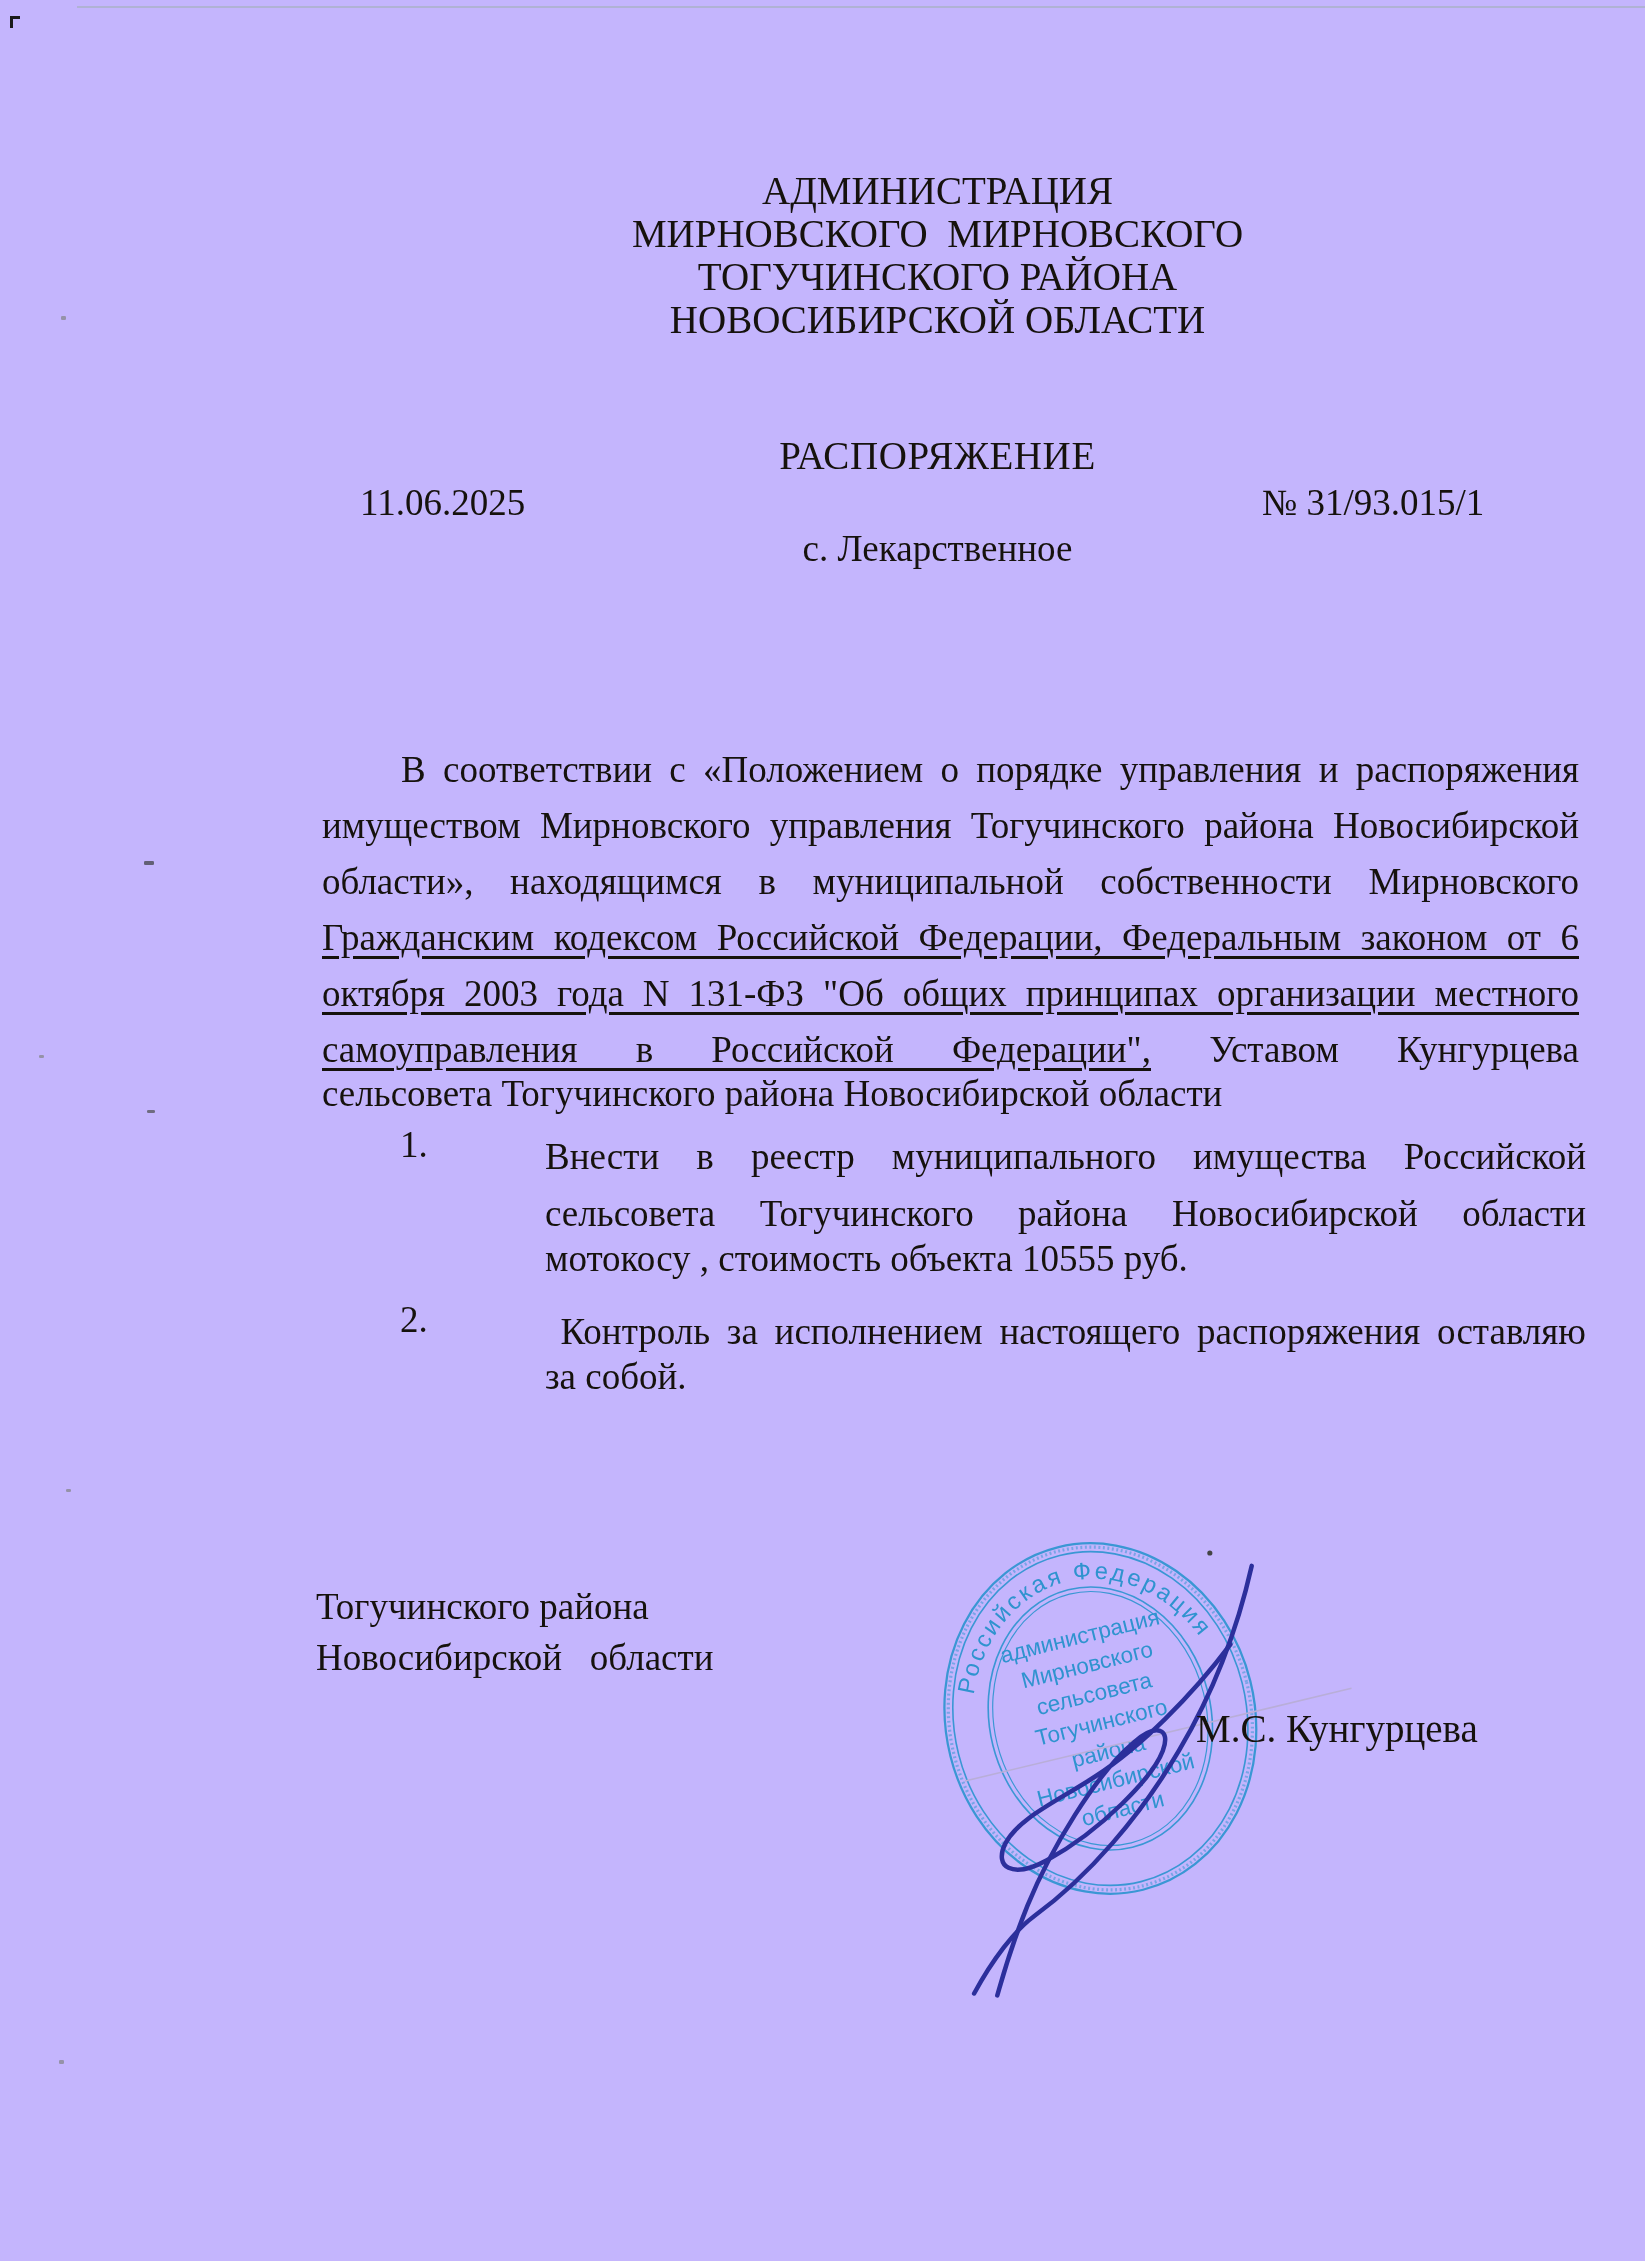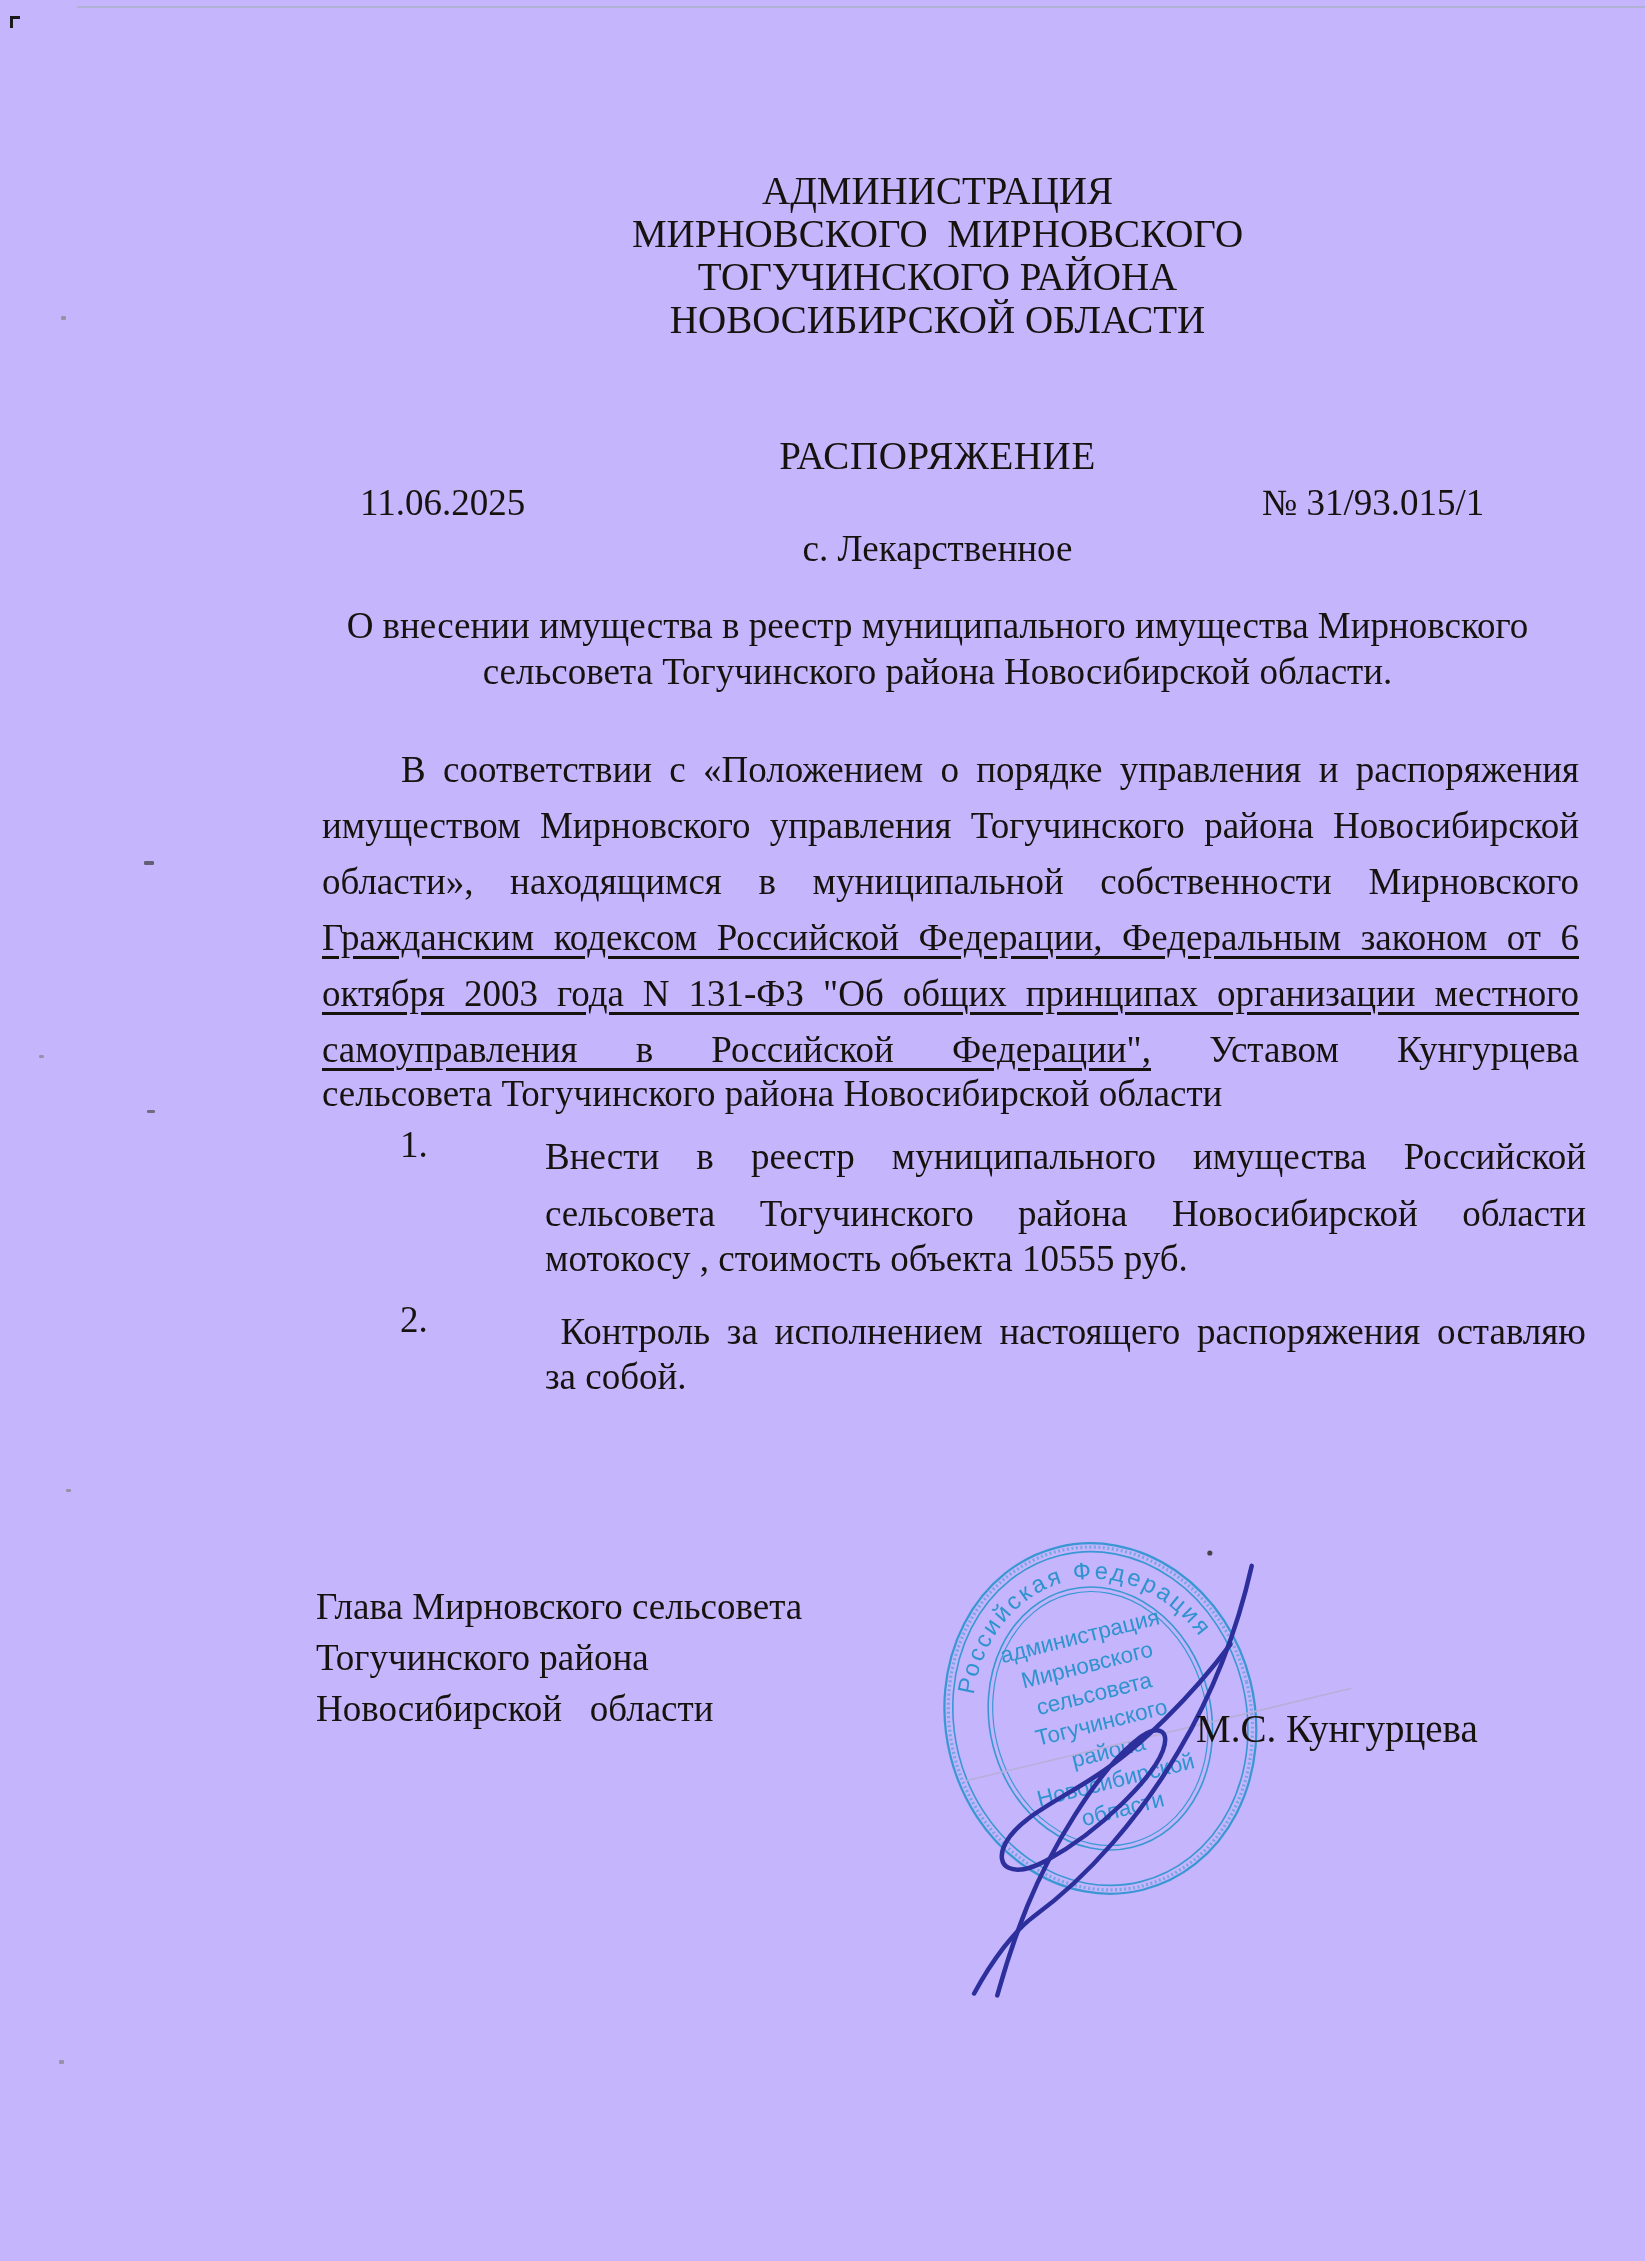--- a/index.html
+++ b/index.html
@@ -56,24 +56,20 @@
     <div class="hline">МИРНОВСКОГО  МИРНОВСКОГО</div>
     <div class="hline">ТОГУЧИНСКОГО РАЙОНА</div>
     <div class="hline">НОВОСИБИРСКОЙ ОБЛАСТИ</div>
   </div>
 
   <div class="centercol order-title">РАСПОРЯЖЕНИЕ</div>
   <div class="date">11.06.2025</div>
   <div class="number">№ 31/93.015/1</div>
   <div class="centercol place">с. Лекарственное</div>
 
-  <div class="centercol subject">
-    <div>О внесении имущества в реестр муниципального имущества Мирновского</div>
-    <div>сельсовета Тогучинского района Новосибирской области.</div>
-  </div>
 
   <div class="body-par">
     <div class="jline indent"><span>В соответствии с «Положением о порядке управления и распоряжения</span></div>
     <div class="jline"><span>имуществом Мирновского управления Тогучинского района Новосибирской</span></div>
     <div class="jline"><span>области», находящимся в муниципальной собственности Мирновского</span></div>
     <div class="jline"><span class="u">Гражданским кодексом Российской Федерации, Федеральным законом от 6</span></div>
     <div class="jline"><span class="u">октября 2003 года N 131-ФЗ "Об общих принципах организации местного</span></div>
     <div class="jline"><span class="u">самоуправления в Российской Федерации",</span><span> Уставом Кунгурцева</span></div>
     <div class="lline"><span>сельсовета Тогучинского района Новосибирской области</span></div>
   </div>
@@ -89,21 +85,20 @@
 
   <div class="list-item" style="top:1297px;">
     <div class="item-num">2.</div>
     <div class="item-text">
       <div class="jline" style="padding-left:15.5px;">Контроль за исполнением настоящего распоряжения оставляю</div>
       <div class="lline">за собой.</div>
     </div>
   </div>
 
   <div class="sig-block">
-    <div class="hline">Глава Мирновского сельсовета</div>
     <div class="hline">Тогучинского района</div>
     <div class="hline">Новосибирской   области</div>
   </div>
   <div class="sig-name">М.С. Кунгурцева</div>
 
   <div class="stamp-wrap">
     <svg width="483" height="529" viewBox="0 0 750 820" xmlns="http://www.w3.org/2000/svg">
       <g transform="rotate(-14 308 365)" stroke="#3a97d4" fill="none">
         <ellipse cx="308" cy="365" rx="240" ry="274" stroke-width="3.5"></ellipse>
         <ellipse cx="308" cy="365" rx="234" ry="268" stroke-width="5" stroke-dasharray="3 4" opacity="0.55"></ellipse>

